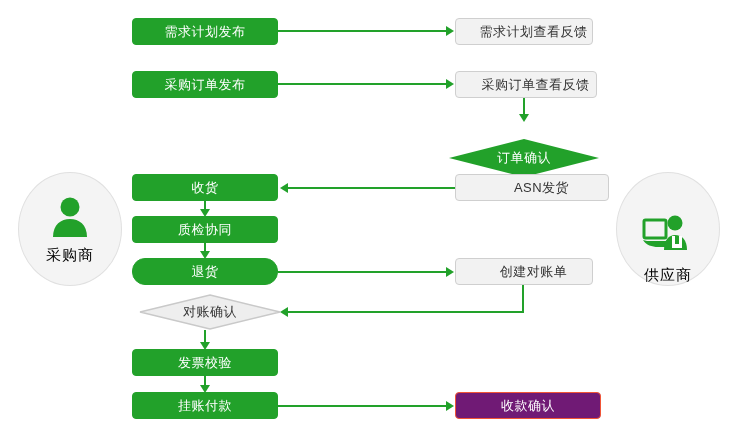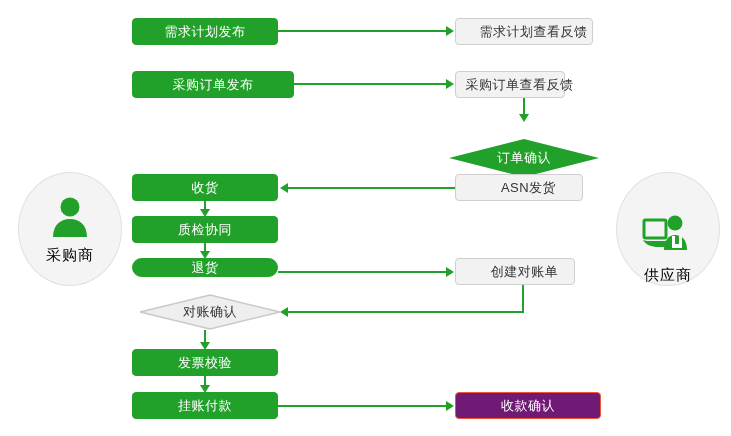--- a/index.html
+++ b/index.html
@@ -149,67 +149,67 @@
 
   <div class="node green" style="left:132px; top:18px; width:146px; height:27px;">
     <span>需求计划发布</span>
   </div>
   <div class="line h" style="left:278px; top:30px; width:168px;"></div>
   <div class="arrow right" style="left:446px; top:26px;"></div>
   <div class="node grey" style="left:455px; top:18px; width:138px; height:27px;">
     <span>需求计划查看反馈</span>
   </div>
 
-  <div class="node green" style="left:132px; top:71px; width:162px; height:27px;">
+  <div class="node green" style="left:132px; top:71px; width:146px; height:27px;">
     <span>采购订单发布</span>
   </div>
   <div class="line h" style="left:278px; top:83px; width:168px;"></div>
   <div class="arrow right" style="left:446px; top:79px;"></div>
-  <div class="node grey" style="left:455px; top:71px; width:110px; height:27px;">
+  <div class="node grey" style="left:455px; top:71px; width:142px; height:27px;">
     <span>采购订单查看反馈</span>
   </div>
 
   <div class="line v" style="left:523px; top:98px; height:17px;"></div>
   <div class="arrow down" style="left:519px; top:114px;"></div>
 
   <div class="diamond green" style="left:449px; top:139px; width:150px; height:38px;">
     <svg class="shape" viewBox="0 0 150 38" preserveAspectRatio="none">
       <polygon points="75,0 150,19 75,38 0,19" fill="#22a12a"></polygon>
     </svg>
     <span class="lbl">订单确认</span>
   </div>
 
   <div class="line v" style="left:523px; top:159px; height:11px;"></div>
   <div class="arrow down" style="left:519px; top:168px;"></div>
 
-  <div class="node grey" style="left:455px; top:174px; width:128px; height:27px;">
+  <div class="node grey" style="left:455px; top:174px; width:154px; height:27px;">
     <span>ASN发货</span>
   </div>
   <div class="line h" style="left:288px; top:187px; width:167px;"></div>
   <div class="arrow left" style="left:280px; top:183px;"></div>
   <div class="node green" style="left:132px; top:174px; width:146px; height:27px;">
     <span>收货</span>
   </div>
 
   <div class="line v" style="left:204px; top:201px; height:10px;"></div>
   <div class="arrow down" style="left:200px; top:209px;"></div>
 
   <div class="node green" style="left:132px; top:216px; width:146px; height:27px;">
     <span>质检协同</span>
   </div>
 
   <div class="line v" style="left:204px; top:243px; height:10px;"></div>
   <div class="arrow down" style="left:200px; top:251px;"></div>
 
-  <div class="node green" style="left:132px; top:258px; width:146px; height:19px;border-radius:13px;">
+  <div class="node green" style="left:132px; top:258px; width:146px; height:27px;border-radius:13px;">
     <span>退货</span>
   </div>
   <div class="line h" style="left:278px; top:271px; width:168px;"></div>
   <div class="arrow right" style="left:446px; top:267px;"></div>
-  <div class="node grey" style="left:455px; top:258px; width:120px; height:27px;">
+  <div class="node grey" style="left:455px; top:258px; width:138px; height:27px;">
     <span>创建对账单</span>
   </div>
 
   <div class="line v" style="left:522px; top:285px; height:28px;"></div>
   <div class="line h" style="left:288px; top:311px; width:236px;"></div>
   <div class="arrow left" style="left:280px; top:307px;"></div>
 
   <div class="diamond grey" style="left:139px; top:294px; width:142px; height:36px;">
     <svg class="shape" viewBox="0 0 142 36" preserveAspectRatio="none">
       <polygon points="71,1 141,18 71,35 1,18" fill="#eeeeee" stroke="#c9c9c9" stroke-width="1.4"></polygon>

